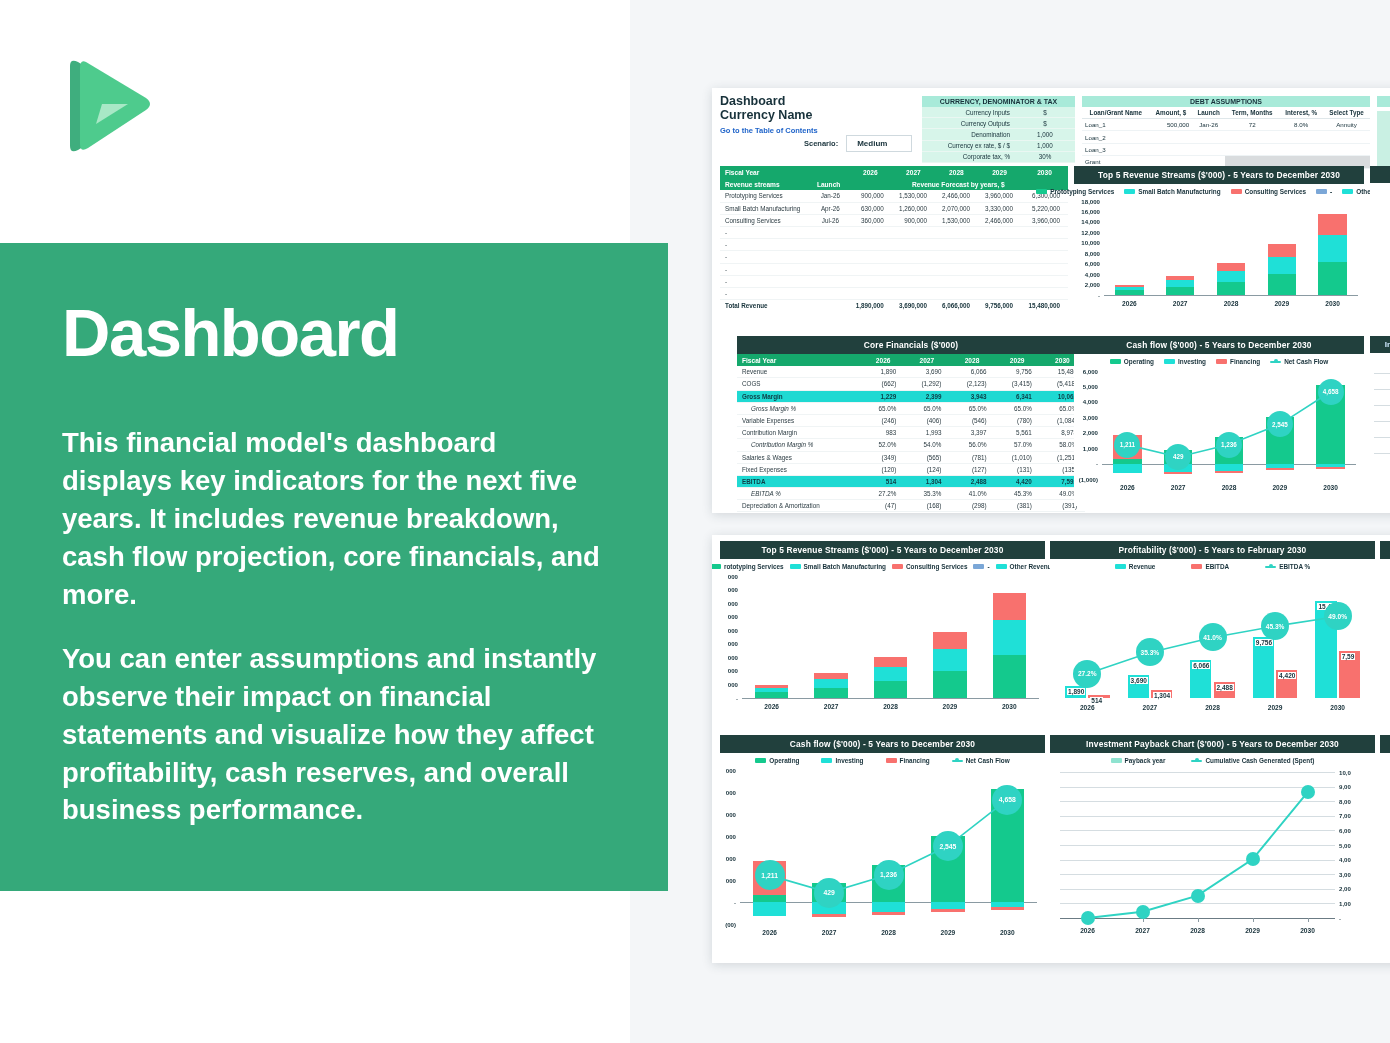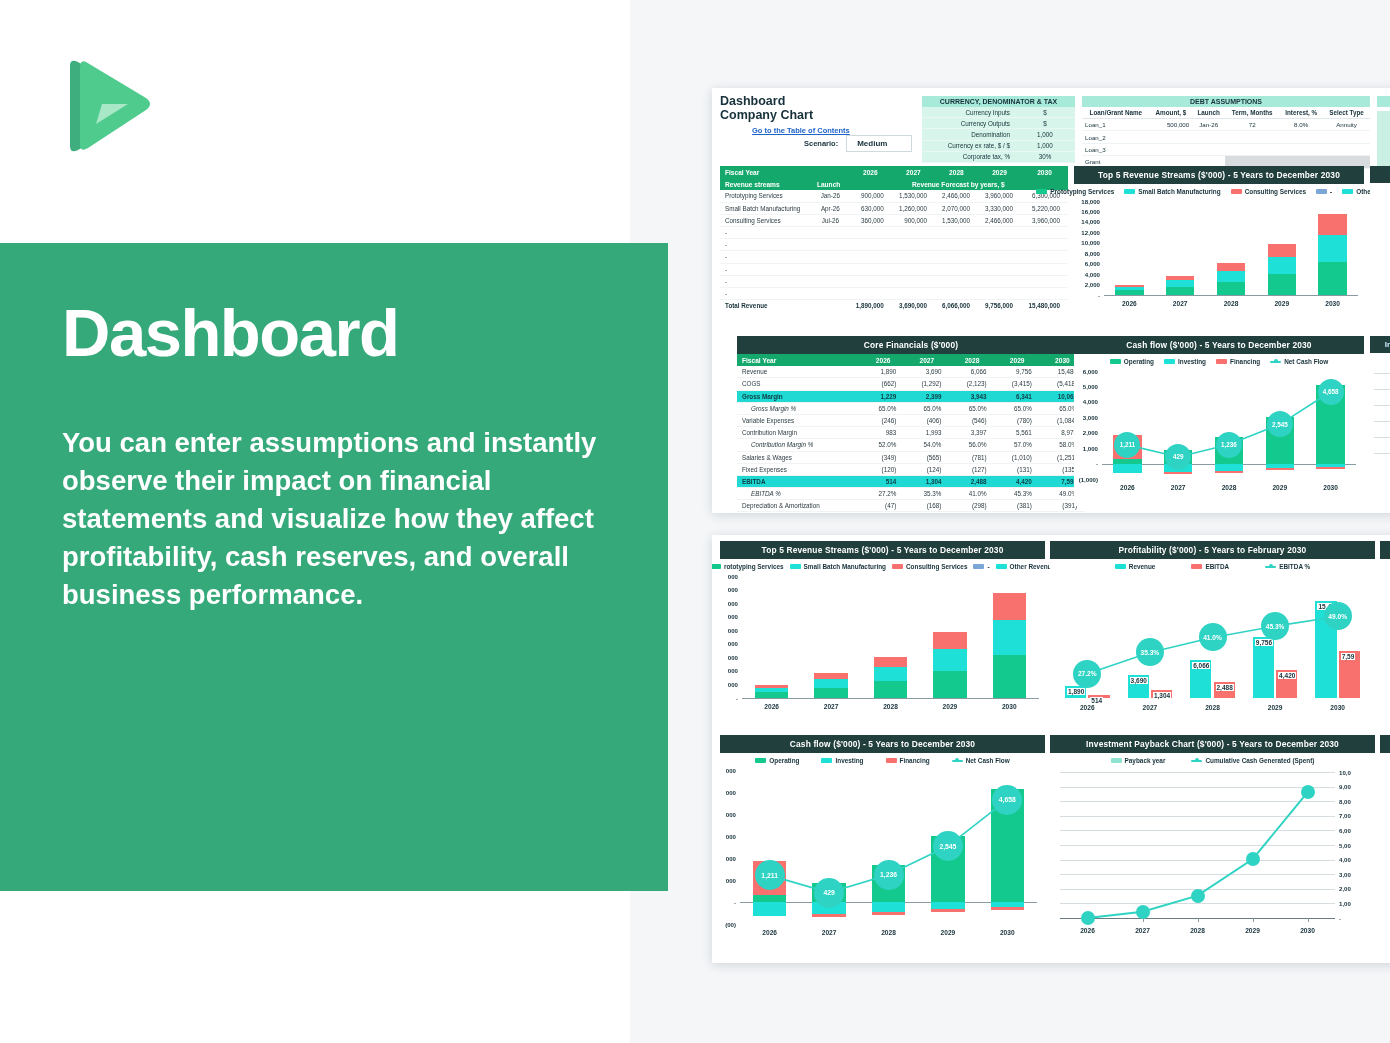--- a/index.html
+++ b/index.html
@@ -36,21 +36,21 @@
   .sheet{position:absolute;background:#fff;box-shadow:0 2px 10px rgba(40,55,70,.16);overflow:hidden;}
   #sheet-top{left:712px;top:88px;width:700px;height:425px;}
   #sheet-bottom{left:712px;top:535px;width:700px;height:428px;}
 
   .sheet-inner{position:relative;width:100%;height:100%;}
 
   
   .dash-head{position:absolute;left:8px;top:6px;}
   .dash-t1{font-size:12.5px;font-weight:700;color:#17313a;line-height:1.15;}
   .dash-t2{font-size:12.5px;font-weight:700;color:#17313a;line-height:1.15;}
-  .dash-link{font-size:7.5px;font-weight:700;color:#1e63c9;text-decoration:underline;margin-top:3px;margin-left:32px;}
+  .dash-link{font-size:7.5px;font-weight:700;color:#1e63c9;margin-top:3px;}
   .scen-row{position:absolute;left:92px;top:47px;display:flex;align-items:center;gap:8px;}
   .scen-lbl{font-size:7.5px;font-weight:700;color:#17313a;}
   .scen-val{font-size:8px;font-weight:700;color:#17313a;background:#fff;border:1px solid #cfd9de;padding:3px 24px 3px 10px;}
   .cur-wrap{position:absolute;left:210px;top:8px;width:153px;}
   .cur-wrap .cap{display:block;background:#a8ead9;font-size:7px;font-weight:700;text-align:center;padding:2px 0;color:#17313a;}
   .cur-row{display:flex;background:#d7f5ea;border-bottom:1px solid #eaf7f2;}
   .cur-row .k{flex:1 1 auto;text-align:right;padding:1.6px 5px;font-size:6.3px;color:#17313a;}
   .cur-row .v{width:56px;text-align:center;padding:1.6px 2px;font-size:6.3px;color:#17313a;}
 
   .debt-wrap{position:absolute;left:370px;top:8px;width:288px;}
@@ -115,29 +115,30 @@
   <svg id="logo-mark" viewBox="0 0 88 96">
     <path d="M8 8 L8 88 Q8 96 16 92 L78 54 Q86 48 78 42 L16 4 Q8 0 8 8 Z" fill="#3fae7e"></path>
     <path d="M24 4 L84 40 Q92 46 84 52 L26 90 Q18 95 18 86 L18 10 Q18 1 24 4 Z" fill="#4ecb8d"></path>
     <path d="M40 46 L66 46 L34 66 Z" fill="#a8e8c6"></path>
     <path d="M34 30 L34 66 L60 48 Z" fill="#ffffff" opacity="0"></path>
   </svg>
 </div>
 
 <div id="hero">
   <h1 id="hero-title">Dashboard</h1>
+  <p class="hero-p">This financial model's dashboard displays key indicators for the next five years. It includes revenue breakdown, cash flow projection, core financials, and more.</p>
   <p class="hero-p">You can enter assumptions and instantly observe their impact on financial statements and visualize how they affect profitability, cash reserves, and overall business performance.</p>
 </div>
 
 <div class="sheet" id="sheet-top">
   <div class="sheet-inner">
 
     <div class="dash-head">
       <div class="dash-t1">Dashboard</div>
-      <div class="dash-t2">Company Chart</div>
+      <div class="dash-t2">Currency Name</div>
       <div class="dash-link">Go to the Table of Contents</div>
     </div>
 
     <div class="scen-row">
       <span class="scen-lbl">Scenario:</span>
       <span class="scen-val">Medium</span>
     </div>
 
     <div class="cur-wrap">
       <span class="cap">CURRENCY, DENOMINATOR &amp; TAX</span>

